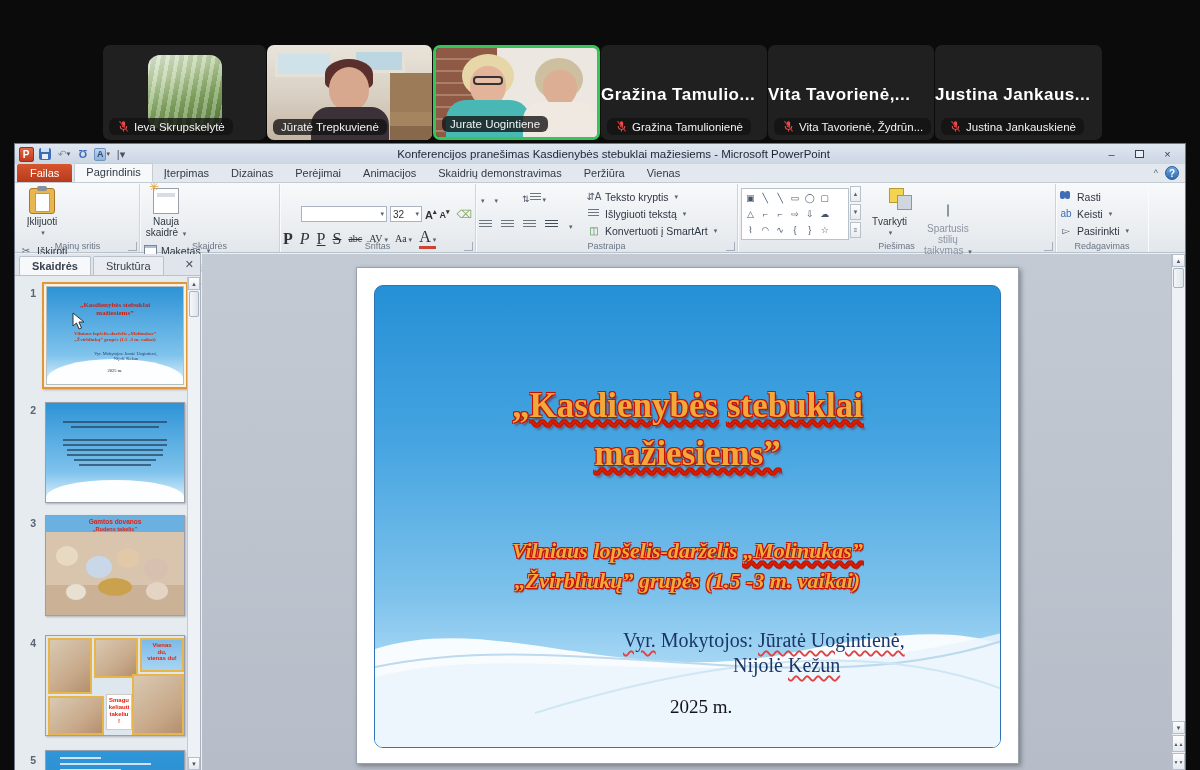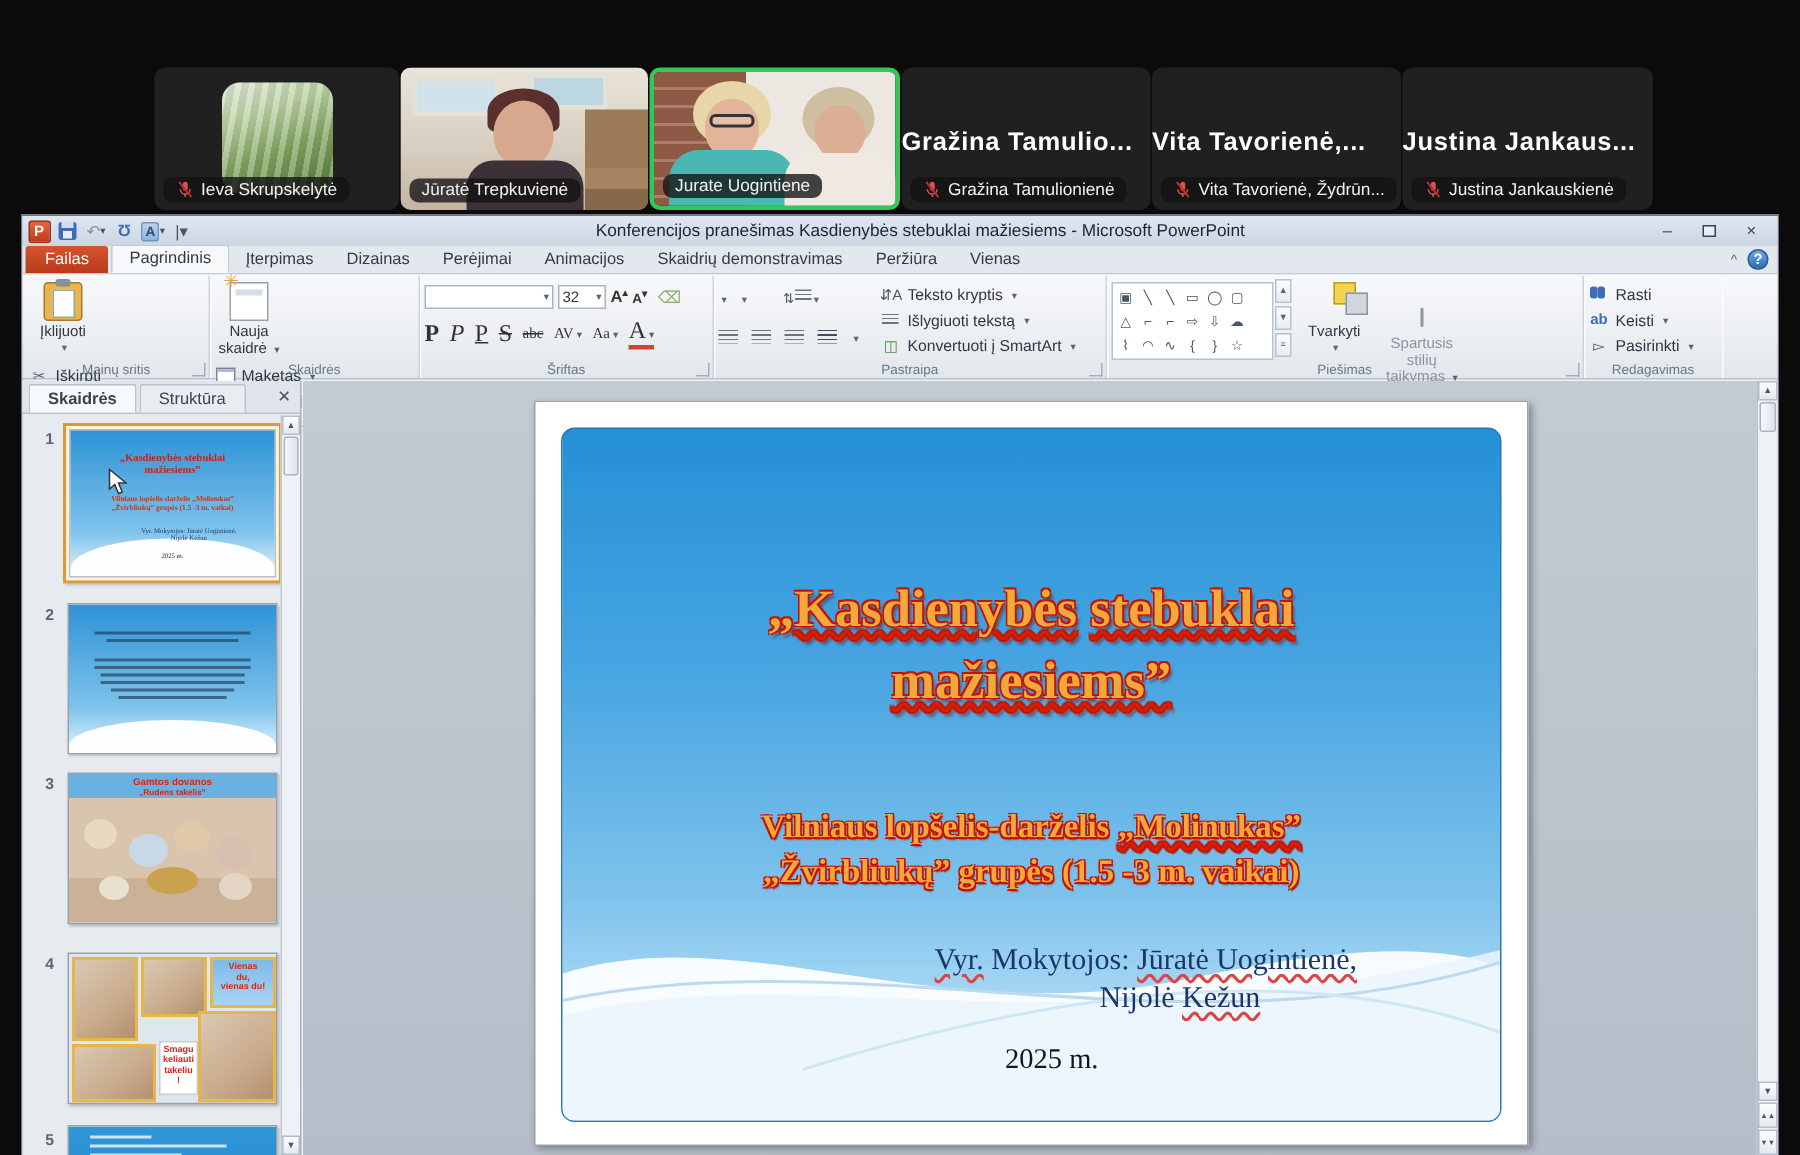--- a/index.html
+++ b/index.html
@@ -117,21 +117,21 @@
   .ic-arrange { width:22px; height:20px; position:relative; }
   .ic-arrange::before { content:""; position:absolute; left:0; top:0; width:13px; height:13px; background:#f3d34f; border:1px solid #b99a2e; }
   .ic-arrange::after { content:""; position:absolute; left:8px; top:7px; width:13px; height:13px; background:#cfd6de; border:1px solid #8d97a4; }
   .ic-qstyle { width:24px; height:22px; border-radius:5px; background:linear-gradient(135deg,#f4f6f8,#aab6c2); border:1px solid #8d97a4; }
   .ic-fill { width:13px; height:11px; background:linear-gradient(#f0b43c,#d88a1e); border:1px solid #a86c14; }
   .ic-outline { width:13px; height:3px; background:#b04a32; margin-top:6px; border:1px solid #7d3320; }
   .ic-effect { width:12px; height:12px; border-radius:50%; background:radial-gradient(circle at 35% 30%,#f2f5f8,#93a0ae); border:1px solid #7d8794; }
   .ic-find { width:12px; height:12px; position:relative; }
   .ic-find::before { content:""; position:absolute; left:0; top:0; width:5px; height:8px; background:#3e6db5; border-radius:2px; }
   .ic-find::after { content:""; position:absolute; right:2px; top:0; width:5px; height:8px; background:#3e6db5; border-radius:2px; }
-  .ic-replace { color:#3e6db5; font-size:9px; font-weight:bold; }
+  .ic-replace { color:#3e6db5; font-size:9px; font-weight:normal; }
   .ic-select { color:#4a5565; font-size:10px; }
 
   
   .pbody { position:absolute; left:0; right:0; top:110px; bottom:0; }
   .panel { position:absolute; left:0; top:0; bottom:0; width:186px; background:#e6ebf0; border-right:1px solid #a9b1bc; }
   .ptabs { height:22px; display:flex; align-items:flex-end; border-bottom:1px solid #b9c1cb; background:#dfe5eb; padding-left:4px; }
   .ptab { font-size:11px; color:#39424e; padding:3px 12px; border:1px solid #b9c1cb; border-bottom:none; border-radius:2px 2px 0 0; background:#e9edf2; margin-right:2px; }
   .ptab.on { background:#f6f8fa; font-weight:bold; }
   .pclose { margin-left:auto; margin-right:6px; margin-bottom:4px; color:#4a5260; font-size:11px; }
   .thumbnum { position:absolute; left:7px; width:14px; text-align:right; font-size:10.5px; font-weight:bold; color:#5a6472; }
@@ -163,21 +163,21 @@
   .editor { position:absolute; left:187px; right:0; top:0; bottom:0; background:linear-gradient(#c3cad3,#b6bdc8); }
   .page { position:absolute; left:154px; top:13px; width:663px; height:497px; background:#fff; border:1px solid #9aa1ab; box-shadow:2px 2px 5px rgba(0,0,0,0.35); }
   .bluerect { position:absolute; left:17px; top:17px; width:627px; height:463px; border-radius:9px; border:1px solid #2f74b5; overflow:hidden;
               background:linear-gradient(#2590d6 0%, #47a5e1 35%, #7fc3ec 68%, #b7dff7 88%, #e2f2fc 100%); }
   .waves { position:absolute; left:0; right:0; bottom:0; height:150px; }
   .sl-title { position:absolute; left:0; right:0; top:96px; text-align:center; font-family:"Liberation Serif",serif; font-weight:bold;
               font-size:35px; line-height:48px; color:#f2a93b;
               text-shadow:-1px -1px 0 #c81000, 1px -1px 0 #c81000, -1px 1px 0 #c81000, 1px 1px 0 #c81000, 2px 3px 2px rgba(120,10,0,0.55); }
   .sl-sub { position:absolute; left:0; right:0; top:250px; text-align:center; font-family:"Liberation Serif",serif; font-weight:bold;
             font-size:22px; line-height:30px; color:#f2a93b;
-            text-shadow:-1px -1px 0 #c81000, 1px -1px 0 #c81000, -1px 1px 0 #c81000, 1px 1px 0 #c81000, 1px 2px 1px rgba(120,10,0,0.5); }
+            text-shadow:-1px -1px 0 #c81000, 1px -1px 0 #c81000, -1px 1px 0 #c81000, 1px 1px 0 #c81000, 1px 2px 1px rgba(120,10,0,0.5);font-style:italic; }
   .spell { text-decoration:underline; text-decoration-style:wavy; text-decoration-color:#d42000; text-decoration-thickness:1.5px; text-underline-offset:3px; }
   .sl-auth { position:absolute; left:248px; top:342px; font-family:"Liberation Serif",serif; font-size:20px; line-height:25px; color:#1c3567; }
   .sl-auth .l2 { padding-left:110px; }
   .sl-auth .spell { text-decoration-color:#d44; }
   .sl-year { position:absolute; left:295px; top:410px; font-family:"Liberation Serif",serif; font-size:19px; color:#14141e; }
   .editor-sb { position:absolute; right:0; top:0; bottom:0; width:14px; background:#eef1f5; border-left:1px solid #b6bec9; }
 
   .cursor { position:absolute; width:13px; height:18px; z-index:5; }
 </style>
 </head>
@@ -375,21 +375,21 @@
                 <span class="ic-section"></span>
               </span>
               <span>Skyrius</span>
               <span class="ddv">▾</span>
             </div>
         </div>
         <div class="grp-label">Skaidrės</div>
       </div>
 
       <div class="grp" style="width:196px;">
-        <div style="display:flex;align-items:center;gap:3px;margin-top:4px;">
+        <div style="display:flex;align-items:center;gap:3px;margin-top:20px;justify-content:flex-end;">
           <span class="fontbox" style="width:86px;">
               <span style="margin-left:auto;color:#5a6472;font-size:7px;">▾</span>
             </span>
           <span class="fontbox" style="width:32px;">
               <span>32</span>
               <span style="margin-left:auto;color:#5a6472;font-size:7px;">▾</span>
             </span>
           <span class="glyph" style="font-weight:bold;"><span>A</span><sup style="font-size:7px;">▴</sup></span>
           <span class="glyph" style="font-size:9px;font-weight:bold;"><span>A</span><sup style="font-size:7px;">▾</sup></span>
           <span class="glyph" style="margin-left:4px;color:#8a6;" ;="">⌫</span>

